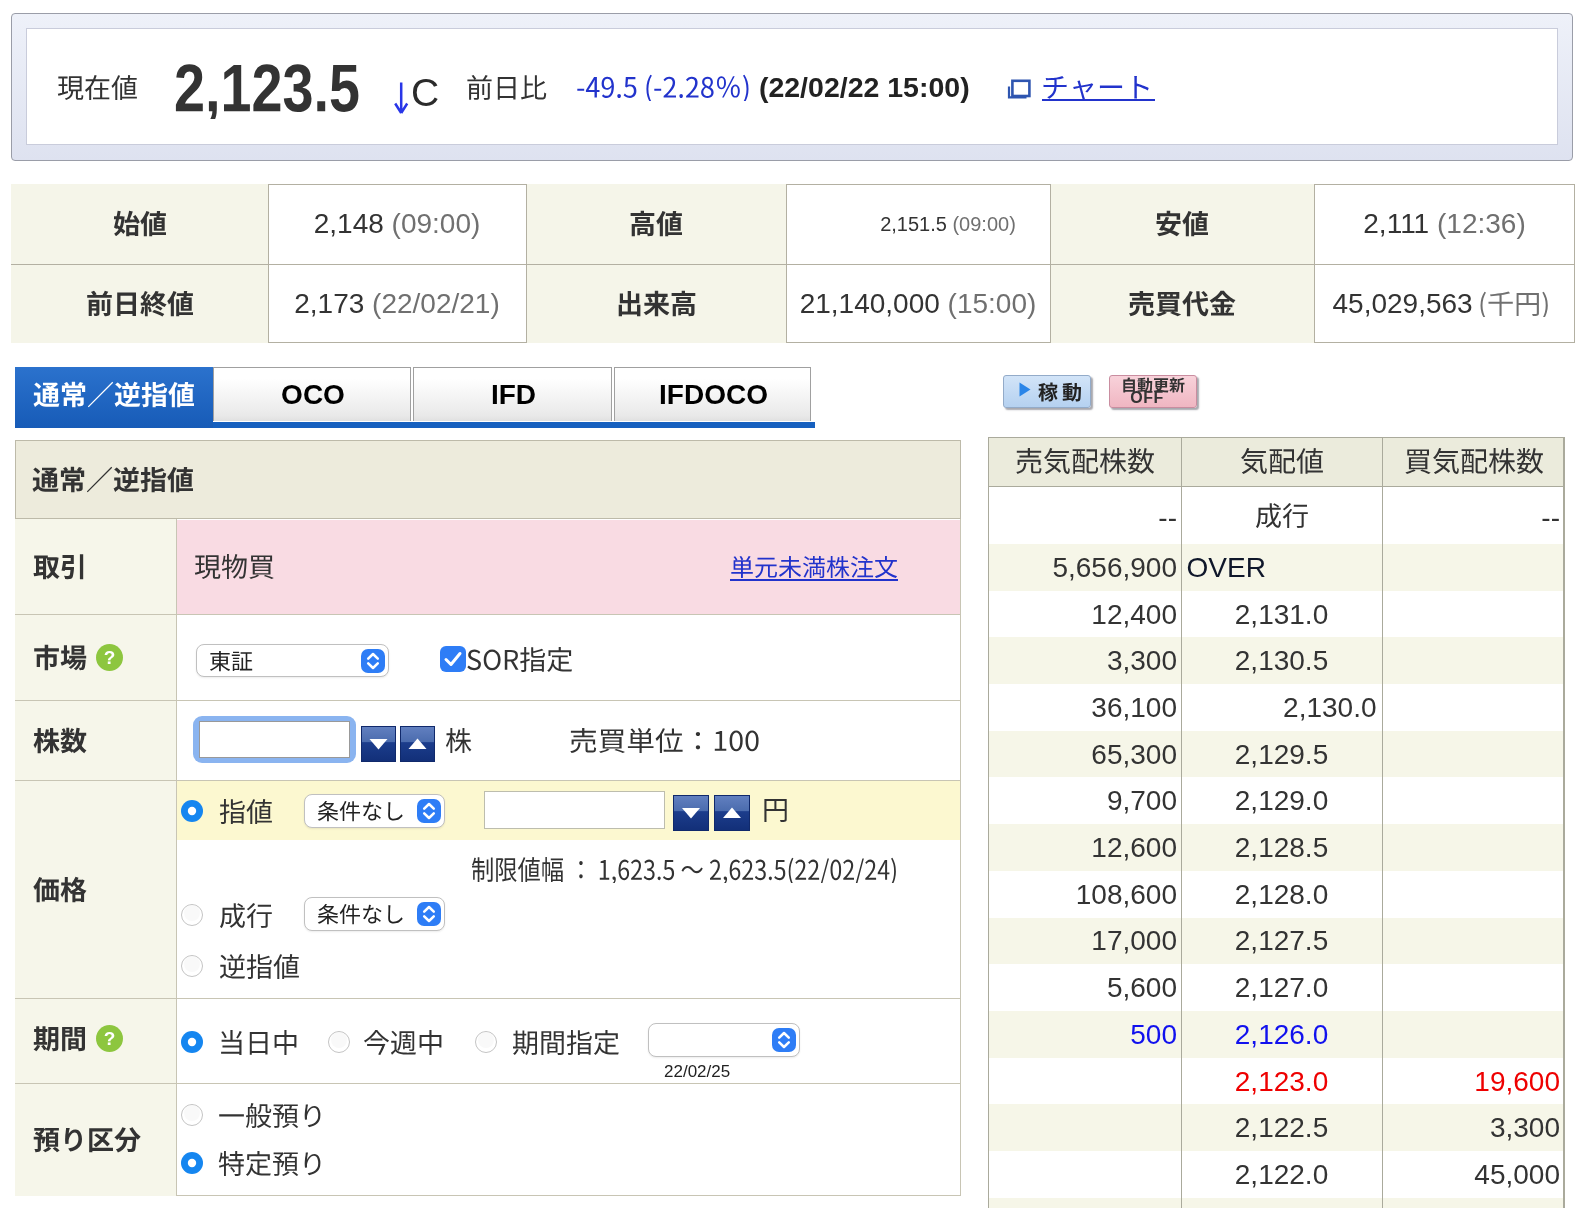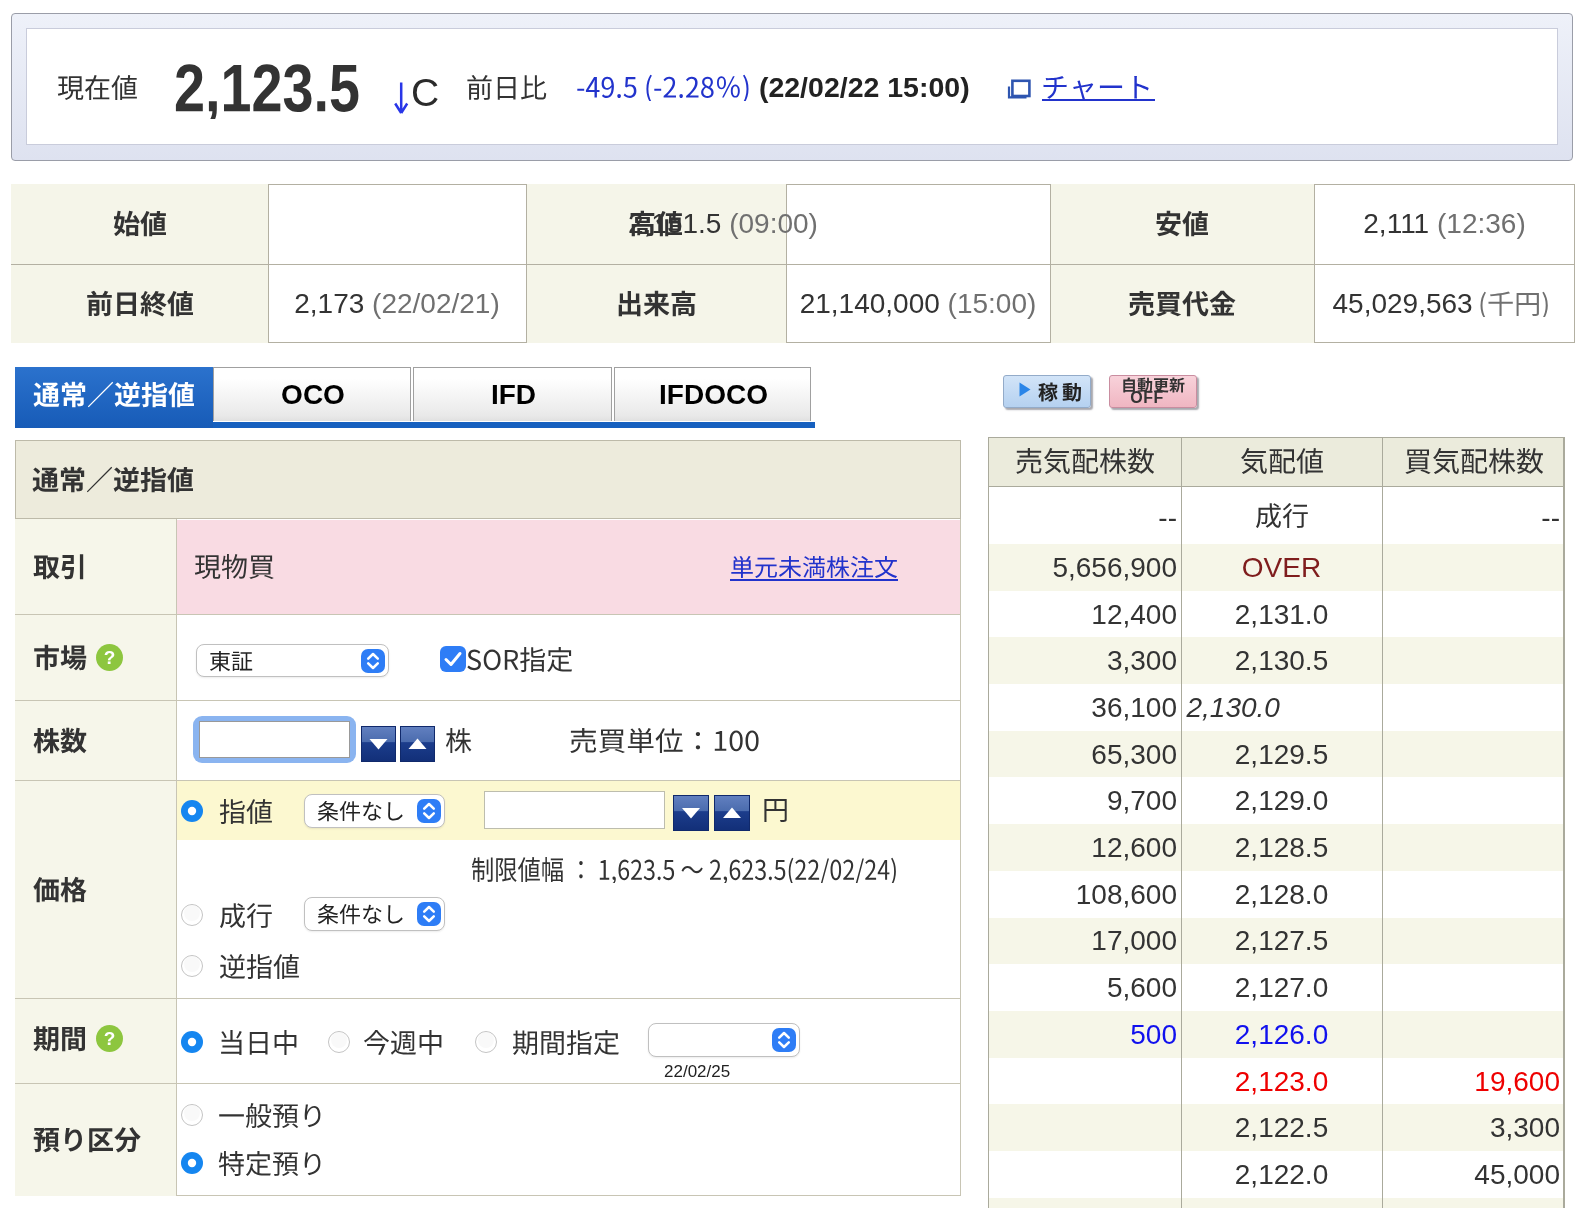--- a/index.html
+++ b/index.html
@@ -69,21 +69,22 @@
     </svg>
 <svg style="position:absolute;left:85.5px;top:289.8px;" width="108.0" height="27.0" viewBox="0 -23.8 108.0 27.0">
       <path d="M1.2 -18.9H25.8V-16H1.2ZM4.4 -9.7H11.4V-7.4H4.4ZM4.4 -5.6H11.4V-3.2H4.4ZM15.7 -13.9H18.7V-2.8H15.7ZM10.3 -14.1H13.4V-0.8Q13.4 0.2 13.2 0.9Q12.9 1.5 12.2 1.8Q11.6 2.2 10.6 2.3Q9.7 2.3 8.4 2.3Q8.3 1.7 8 0.9Q7.7 0.1 7.4 -0.4Q8.2 -0.4 8.9 -0.4Q9.6 -0.4 9.9 -0.4Q10.1 -0.4 10.2 -0.5Q10.3 -0.6 10.3 -0.8ZM21.1 -14.6H24.3V-1.1Q24.3 0.1 24 0.7Q23.8 1.4 23 1.8Q22.2 2.1 21.1 2.2Q20 2.4 18.5 2.3Q18.4 1.7 18 0.8Q17.7 -0.1 17.3 -0.7Q18.4 -0.7 19.3 -0.7Q20.2 -0.7 20.6 -0.7Q20.9 -0.7 21 -0.8Q21.1 -0.9 21.1 -1.2ZM4.9 -21.9 8 -23Q8.8 -22.2 9.5 -21.2Q10.2 -20.2 10.6 -19.4L7.3 -18.3Q7 -19 6.3 -20.1Q5.7 -21.1 4.9 -21.9ZM18.8 -23 22.3 -22Q21.5 -20.7 20.7 -19.4Q19.8 -18.2 19.1 -17.3L16.2 -18.3Q16.7 -19 17.1 -19.8Q17.6 -20.6 18.1 -21.4Q18.5 -22.3 18.8 -23ZM2.7 -14.1H11.2V-11.4H5.8V2.3H2.7Z M31.2 -21.3H50V2.1H46.5V-18H34.5V2.1H31.2ZM33.4 -12.2H48V-9H33.4ZM33.4 -2.9H48V0.3H33.4Z M69.1 -6.5 70.9 -8.5Q71.9 -8.1 73 -7.6Q74 -7.1 74.9 -6.6Q75.9 -6 76.5 -5.6L74.7 -3.3Q74 -3.8 73.1 -4.4Q72.2 -5 71.1 -5.5Q70.1 -6.1 69.1 -6.5ZM66.2 -1.7 68 -3.9Q69.4 -3.6 70.8 -3.1Q72.2 -2.6 73.5 -2Q74.9 -1.5 76.1 -0.9Q77.3 -0.4 78.3 0.1L76.4 2.7Q75.2 1.9 73.5 1.1Q71.8 0.3 69.9 -0.4Q67.9 -1.1 66.2 -1.7ZM69.5 -22.9 72.7 -22.4Q71.6 -19.9 69.9 -17.5Q68.3 -15.1 65.8 -13.1Q65.6 -13.4 65.2 -13.8Q64.8 -14.2 64.4 -14.6Q64 -15 63.6 -15.2Q65.1 -16.3 66.2 -17.6Q67.4 -18.9 68.2 -20.3Q69 -21.7 69.5 -22.9ZM70 -20.4H76.7V-17.6H68.6ZM75.8 -20.4H76.5L77 -20.5L79 -19.4Q77.8 -16.4 75.8 -13.9Q73.8 -11.5 71.4 -9.7Q69 -8 66.4 -6.9Q66.2 -7.3 65.8 -7.8Q65.5 -8.2 65.1 -8.7Q64.7 -9.2 64.4 -9.4Q66.9 -10.4 69.2 -11.9Q71.5 -13.4 73.2 -15.4Q75 -17.4 75.8 -19.8ZM69.7 -18.2Q70.7 -16.3 72.4 -14.6Q74.1 -12.8 76.2 -11.5Q78.3 -10.1 80.7 -9.3Q80.3 -9 79.9 -8.6Q79.5 -8.1 79.2 -7.6Q78.8 -7.1 78.6 -6.7Q76.1 -7.7 74 -9.3Q71.8 -10.9 70.1 -12.9Q68.4 -15 67.1 -17.3ZM58.9 -22.9 61.7 -21.9Q61.1 -20.8 60.5 -19.7Q59.9 -18.6 59.4 -17.6Q58.8 -16.6 58.3 -15.9L56.1 -16.8Q56.6 -17.6 57.1 -18.7Q57.6 -19.8 58.1 -20.9Q58.6 -22 58.9 -22.9ZM62 -19.7 64.6 -18.5Q63.6 -17 62.5 -15.3Q61.3 -13.6 60.2 -12.1Q59 -10.5 58 -9.3L56.1 -10.4Q56.8 -11.3 57.6 -12.5Q58.5 -13.6 59.3 -14.9Q60 -16.1 60.7 -17.4Q61.4 -18.6 62 -19.7ZM54.7 -16.5 56.3 -18.7Q57 -18.1 57.7 -17.4Q58.5 -16.6 59.1 -15.9Q59.7 -15.2 60.1 -14.5L58.4 -12Q58.1 -12.7 57.5 -13.5Q56.9 -14.3 56.1 -15.1Q55.4 -15.9 54.7 -16.5ZM61.2 -13.3 63.3 -14.2Q63.8 -13.3 64.3 -12.2Q64.8 -11.2 65.2 -10.2Q65.5 -9.2 65.7 -8.5L63.4 -7.4Q63.3 -8.2 62.9 -9.2Q62.6 -10.2 62.1 -11.3Q61.7 -12.4 61.2 -13.3ZM54.7 -11Q56.5 -11.1 59.1 -11.2Q61.7 -11.3 64.4 -11.4L64.4 -8.8Q61.9 -8.7 59.4 -8.5Q56.9 -8.3 54.9 -8.2ZM61.8 -6.5 64 -7.3Q64.5 -6.1 65 -4.8Q65.5 -3.4 65.7 -2.4L63.3 -1.5Q63.1 -2.5 62.7 -4Q62.2 -5.4 61.8 -6.5ZM55.9 -7.1 58.5 -6.6Q58.3 -4.7 57.9 -2.8Q57.5 -0.9 56.9 0.4Q56.6 0.2 56.2 0Q55.7 -0.2 55.2 -0.4Q54.8 -0.6 54.4 -0.8Q55 -2 55.4 -3.7Q55.7 -5.4 55.9 -7.1ZM58.9 -9.6H61.7V2.4H58.9Z M90.8 -20.5H106.9V-17.7H90.8ZM91.7 -1.6H107V1.2H91.7ZM97.9 -22.9 101.2 -22.8Q101 -21.4 100.9 -20Q100.7 -18.6 100.6 -17.2Q100.4 -15.9 100.2 -14.9H97.2Q97.4 -16 97.5 -17.3Q97.6 -18.7 97.8 -20.2Q97.9 -21.6 97.9 -22.9ZM97.8 -10.3V-8.9H102.6V-10.3ZM97.8 -6.7V-5.3H102.6V-6.7ZM97.8 -13.9V-12.5H102.6V-13.9ZM94.8 -16.2H105.7V-3H94.8ZM90.2 -14.6H93.2V2.4H90.2ZM87.4 -22.8 90.5 -21.9Q89.6 -19.6 88.4 -17.3Q87.2 -15 85.8 -12.9Q84.4 -10.9 83 -9.3Q82.8 -9.7 82.5 -10.4Q82.2 -11 81.9 -11.6Q81.5 -12.3 81.2 -12.7Q82.5 -13.9 83.6 -15.5Q84.8 -17.2 85.7 -19Q86.7 -20.9 87.4 -22.8ZM84.8 -15.4 87.9 -18.4 87.9 -18.4V2.4H84.8Z" fill="#333"></path>
     </svg>
 <svg style="position:absolute;left:615.5px;top:289.8px;" width="81.0" height="27.0" viewBox="0 -23.8 81.0 27.0">
       <path d="M4.3 -2.3H22.8V0.8H4.3ZM11.7 -22.7H15V-0.4H11.7ZM2.7 -9.1H6V2.4H2.7ZM21 -9.1H24.4V2.4H21ZM3.8 -20.4H7V-13.7H19.9V-20.4H23.3V-10.5H3.8Z M28.4 -11.1H52.7V-8H28.4ZM29.7 -20H51.6V-16.9H29.7ZM38.8 -23H42.2V2.4H38.8ZM46.8 -17 50.2 -16Q49.7 -15.1 49.2 -14.1Q48.7 -13.2 48.2 -12.4Q47.7 -11.6 47.3 -11L44.5 -11.9Q44.9 -12.6 45.4 -13.5Q45.8 -14.4 46.2 -15.3Q46.6 -16.2 46.8 -17ZM31.5 -15.8 34.4 -16.9Q34.9 -16.2 35.3 -15.3Q35.8 -14.5 36.1 -13.7Q36.5 -12.8 36.7 -12.2L33.6 -10.9Q33.4 -11.6 33.1 -12.5Q32.8 -13.3 32.4 -14.2Q31.9 -15.1 31.5 -15.8ZM38.3 -9.9 40.9 -8.8Q39.9 -7.2 38.7 -5.7Q37.5 -4.2 36 -2.9Q34.6 -1.6 33.1 -0.5Q31.5 0.7 29.9 1.5Q29.7 1.1 29.3 0.5Q28.9 0 28.4 -0.5Q28 -0.9 27.6 -1.3Q29.2 -1.9 30.7 -2.8Q32.3 -3.8 33.7 -4.9Q35.1 -6.1 36.3 -7.3Q37.4 -8.6 38.3 -9.9ZM42.9 -9.9Q43.7 -8.6 44.8 -7.3Q46 -6 47.4 -4.9Q48.8 -3.8 50.3 -2.8Q51.8 -1.9 53.4 -1.2Q53 -0.9 52.6 -0.4Q52.1 0.1 51.7 0.6Q51.3 1.1 51.1 1.5Q49.5 0.7 48 -0.4Q46.4 -1.5 45 -2.8Q43.6 -4.2 42.4 -5.7Q41.2 -7.2 40.2 -8.8Z M55.6 -20.7H79.3V-17.9H55.6ZM65.7 -23H69V-19.3H65.7ZM56.7 -9.8H76.5V-7.1H59.9V2.4H56.7ZM75.2 -9.8H78.5V-1Q78.5 0.1 78.2 0.8Q78 1.5 77.2 1.9Q76.4 2.2 75.3 2.3Q74.2 2.4 72.7 2.4Q72.7 1.7 72.4 0.8Q72.1 -0 71.8 -0.7Q72.7 -0.6 73.6 -0.6Q74.4 -0.6 74.7 -0.6Q75 -0.6 75.1 -0.7Q75.2 -0.8 75.2 -1.1ZM62.3 -5.9H65.1V1.4H62.3ZM63.7 -5.9H72.7V0.2H63.7V-2H69.8V-3.7H63.7ZM63.2 -14.7V-13.1H71.6V-14.7ZM60.1 -16.9H74.9V-10.9H60.1Z" fill="#333"></path>
     </svg>
 <svg style="position:absolute;left:1128.0px;top:289.8px;" width="108.0" height="27.0" viewBox="0 -23.8 108.0 27.0">
       <path d="M1.6 -20.8H25.5V-17.8H1.6ZM4.1 -16.1H23V-13.2H4.1ZM1.9 -11.9H25.1V-6.1H21.9V-9H5V-6.1H1.9ZM11.7 -22.9H15.1V-14.5H11.7ZM14.9 -8.2H18.2V-1.8Q18.2 -1.1 18.4 -1Q18.6 -0.8 19.3 -0.8Q19.5 -0.8 19.8 -0.8Q20.2 -0.8 20.6 -0.8Q21.1 -0.8 21.5 -0.8Q21.8 -0.8 22 -0.8Q22.5 -0.8 22.7 -1Q22.9 -1.3 23 -2Q23.1 -2.7 23.2 -4Q23.5 -3.8 24 -3.5Q24.6 -3.3 25.1 -3.1Q25.7 -2.9 26.1 -2.8Q25.9 -0.9 25.5 0.2Q25.1 1.3 24.4 1.7Q23.6 2.1 22.3 2.1Q22.1 2.1 21.6 2.1Q21.1 2.1 20.6 2.1Q20 2.1 19.6 2.1Q19.1 2.1 18.9 2.1Q17.3 2.1 16.4 1.7Q15.6 1.4 15.3 0.6Q14.9 -0.3 14.9 -1.7ZM8.3 -8.2H11.6Q11.5 -6.1 11.1 -4.4Q10.7 -2.8 9.7 -1.4Q8.8 -0.1 7.1 0.9Q5.4 1.8 2.6 2.5Q2.5 2.1 2.2 1.6Q1.9 1 1.5 0.5Q1.1 0 0.8 -0.3Q3.2 -0.8 4.7 -1.5Q6.1 -2.2 6.8 -3.1Q7.6 -4.1 7.9 -5.3Q8.1 -6.6 8.3 -8.2Z M44.8 -19.4V-17.6H48.2V-19.4ZM38.8 -19.4V-17.6H42.1V-19.4ZM32.9 -19.4V-17.6H36.1V-19.4ZM29.9 -21.8H51.3V-15.1H29.9ZM34.6 -8.7V-7.4H46.5V-8.7ZM34.6 -5.5V-4.2H46.5V-5.5ZM34.6 -12V-10.7H46.5V-12ZM31.3 -14H49.8V-2.1H31.3ZM42 -0.7 44.6 -2.3Q46.1 -1.9 47.7 -1.3Q49.3 -0.7 50.7 -0.2Q52.1 0.4 53.2 0.8L49.6 2.5Q48.8 2 47.6 1.5Q46.4 0.9 44.9 0.4Q43.5 -0.2 42 -0.7ZM36 -2.4 39 -1Q37.9 -0.3 36.4 0.4Q34.9 1 33.3 1.6Q31.7 2.1 30.3 2.5Q30.1 2.2 29.6 1.7Q29.2 1.3 28.8 0.9Q28.3 0.4 27.9 0.2Q29.4 -0.1 30.9 -0.5Q32.4 -0.9 33.8 -1.4Q35.1 -1.9 36 -2.4Z M63.2 -13.8 79.6 -16 80.1 -13 63.6 -10.7ZM73.3 -21.2 75.8 -22.7Q76.5 -22.1 77.2 -21.3Q78 -20.5 78.6 -19.8Q79.3 -19 79.6 -18.4L77 -16.7Q76.7 -17.3 76.1 -18.1Q75.5 -18.9 74.8 -19.7Q74 -20.6 73.3 -21.2ZM61.7 -22.7 64.8 -21.7Q63.8 -19.3 62.4 -16.9Q61 -14.6 59.4 -12.5Q57.8 -10.4 56.1 -8.8Q55.9 -9.2 55.6 -9.8Q55.3 -10.5 54.9 -11.1Q54.5 -11.7 54.3 -12.1Q55.7 -13.4 57.1 -15.1Q58.5 -16.8 59.7 -18.7Q60.9 -20.7 61.7 -22.7ZM58.9 -15 62.2 -18.3 62.2 -18.2V2.4H58.9ZM68.2 -22.5H71.5Q71.6 -18.2 71.9 -14.5Q72.3 -10.7 72.9 -7.9Q73.5 -5 74.4 -3.4Q75.3 -1.7 76.5 -1.6Q77 -1.5 77.3 -2.6Q77.6 -3.6 77.7 -5.9Q78 -5.5 78.5 -5.2Q79 -4.8 79.5 -4.5Q80.1 -4.2 80.4 -4Q80 -1.4 79.4 -0Q78.9 1.4 78.1 1.9Q77.4 2.4 76.7 2.4Q74.8 2.2 73.4 1Q72 -0.3 71.1 -2.4Q70.1 -4.6 69.6 -7.6Q69 -10.6 68.7 -14.4Q68.4 -18.1 68.2 -22.5Z M94.4 -19.9Q93.3 -18.3 91.6 -16.7Q89.9 -15 87.9 -13.5Q85.8 -12 83.6 -10.8Q83.4 -11.2 83.1 -11.7Q82.7 -12.2 82.3 -12.6Q81.9 -13.1 81.6 -13.4Q83.9 -14.6 86 -16.2Q88.2 -17.8 89.9 -19.6Q91.6 -21.4 92.6 -23H95.9Q97 -21.5 98.4 -20.1Q99.7 -18.7 101.2 -17.5Q102.7 -16.3 104.3 -15.4Q105.9 -14.4 107.5 -13.8Q106.9 -13.1 106.4 -12.4Q105.8 -11.6 105.4 -10.9Q103.8 -11.7 102.2 -12.7Q100.7 -13.8 99.2 -15Q97.7 -16.2 96.5 -17.4Q95.3 -18.7 94.4 -19.9ZM87.6 -14.8H101.2V-12H87.6ZM84.4 -9.3H104.4V-6.5H84.4ZM83 -1.1H106V1.7H83ZM92.6 -13.7H96.1V0.3H92.6ZM86.1 -5.5 88.7 -6.6Q89.2 -5.9 89.7 -5.1Q90.2 -4.3 90.6 -3.5Q91 -2.7 91.2 -2.1L88.4 -0.9Q88.3 -1.5 87.9 -2.3Q87.5 -3.1 87 -4Q86.6 -4.8 86.1 -5.5ZM99.8 -6.6 102.9 -5.4Q102.1 -4.2 101.2 -3Q100.4 -1.7 99.7 -0.9L97.2 -1.9Q97.7 -2.5 98.2 -3.3Q98.6 -4.1 99.1 -5Q99.5 -5.8 99.8 -6.6Z" fill="#333"></path>
     </svg>
-<div style="position:absolute;top:206.2px;line-height:36px;font-size:28px;color:#333;font-weight:normal;white-space:pre;left:628px;width:600px;text-align:left;">2,151.5<span style="color:#707070"> (09:00)</span></div>
+<div style="position:absolute;top:206.2px;line-height:36px;font-size:28px;color:#333;font-weight:normal;white-space:pre;left:97.0px;width:600px;text-align:center;">2,148<span style="color:#707070"> (09:00)</span></div>
+<div style="position:absolute;top:206.2px;line-height:36px;font-size:20px;color:#333;font-weight:normal;white-space:pre;left:648px;width:600px;text-align:center;">2,151.5<span style="color:#707070"> (09:00)</span></div>
 <div style="position:absolute;top:206.2px;line-height:36px;font-size:28px;color:#333;font-weight:normal;white-space:pre;left:1144.5px;width:600px;text-align:center;">2,111<span style="color:#707070"> (12:36)</span></div>
 <div style="position:absolute;top:285.7px;line-height:36px;font-size:28px;color:#333;font-weight:normal;white-space:pre;left:97.0px;width:600px;text-align:center;">2,173<span style="color:#707070"> (22/02/21)</span></div>
 <div style="position:absolute;top:285.7px;line-height:36px;font-size:28px;color:#333;font-weight:normal;white-space:pre;left:618.0px;width:600px;text-align:center;">21,140,000<span style="color:#707070"> (15:00)</span></div>
 <div style="position:absolute;top:285.7px;line-height:36px;font-size:28px;color:#333;font-weight:normal;white-space:pre;left:1332.5px;">45,029,563</div>
 <svg style="position:absolute;left:1477.5px;top:290.2px;" width="72.3" height="27.0" viewBox="0 -23.8 72.3 27.0">
       <path d="M6.5 5.3Q4.6 2.3 3.5 -1.1Q2.5 -4.4 2.5 -8.4Q2.5 -12.4 3.5 -15.7Q4.6 -19.1 6.5 -22.1L8 -21.4Q6.2 -18.5 5.4 -15.2Q4.5 -11.8 4.5 -8.4Q4.5 -4.9 5.4 -1.6Q6.2 1.7 8 4.6Z M10.5 -12H34.8V-10H10.5ZM21.5 -19H23.6V2.2H21.5ZM30.5 -22.3 32.1 -20.6Q30.2 -20.1 27.9 -19.6Q25.5 -19.1 22.9 -18.7Q20.3 -18.3 17.7 -18Q15.1 -17.7 12.6 -17.5Q12.5 -17.8 12.4 -18.1Q12.3 -18.4 12.2 -18.7Q12.1 -19 12 -19.3Q14.5 -19.5 17 -19.8Q19.6 -20.2 22.1 -20.5Q24.6 -20.9 26.8 -21.4Q28.9 -21.8 30.5 -22.3Z M38.6 -20.8H59.7V-18.8H40.6V2.2H38.6ZM58.8 -20.8H60.9V-0.5Q60.9 0.4 60.6 1Q60.3 1.5 59.6 1.8Q59 2 57.8 2.1Q56.6 2.1 54.8 2.1Q54.7 1.8 54.6 1.5Q54.5 1.1 54.3 0.7Q54.2 0.4 54 0.1Q54.9 0.1 55.8 0.1Q56.6 0.1 57.2 0.1Q57.9 0.1 58.1 0.1Q58.5 0.1 58.7 -0Q58.8 -0.2 58.8 -0.5ZM39.7 -10.9H59.8V-8.9H39.7ZM48.5 -19.8H50.6V-9.9H48.5Z M65.8 5.3 64.3 4.6Q66 1.7 66.9 -1.6Q67.7 -4.9 67.7 -8.4Q67.7 -11.8 66.9 -15.2Q66 -18.5 64.3 -21.4L65.8 -22.1Q67.7 -19.1 68.7 -15.7Q69.8 -12.4 69.8 -8.4Q69.8 -4.4 68.7 -1.1Q67.7 2.3 65.8 5.3Z" fill="#707070"></path>
     </svg>
 <div style="position:absolute;left:15px;top:422px;width:800px;height:6px;background:#1660bf;"></div>
 <div style="position:absolute;left:15px;top:367px;width:198px;height:61px;background:linear-gradient(180deg,#2b72cd,#175bb7);"></div>
 <svg style="position:absolute;left:33.0px;top:381.0px;" width="162.0" height="27.0" viewBox="0 -23.8 162.0 27.0">
@@ -288,28 +289,28 @@
 <svg style="position:absolute;left:1403.5px;top:447.2px;" width="140.0" height="28.0" viewBox="0 -24.6 140.0 28.0">
       <path d="M18.1 -20.6V-17.7H22.9V-20.6ZM11.6 -20.6V-17.7H16.3V-20.6ZM5.2 -20.6V-17.7H9.8V-20.6ZM3.3 -22.2H25V-16H3.3ZM7 -9.4V-7.3H21.2V-9.4ZM7 -5.9V-3.8H21.2V-5.9ZM7 -12.9V-10.8H21.2V-12.9ZM4.9 -14.4H23.4V-2.3H4.9ZM16.3 -0.8 18 -2Q19.6 -1.5 21.2 -1Q22.8 -0.4 24.3 0.1Q25.7 0.7 26.7 1.2L24.5 2.3Q23.6 1.8 22.3 1.3Q21 0.8 19.5 0.2Q17.9 -0.4 16.3 -0.8ZM9.8 -2 11.7 -1.2Q10.5 -0.5 9 0.2Q7.5 0.8 6 1.4Q4.4 1.9 2.9 2.3Q2.8 2.1 2.5 1.8Q2.2 1.5 1.9 1.2Q1.6 0.9 1.4 0.7Q2.9 0.4 4.4 -0Q5.9 -0.4 7.3 -1Q8.7 -1.5 9.8 -2Z M34.7 -20.6H53.9V-18.7H34.7ZM35.1 -16.5H51.3V-14.8H35.1ZM31.8 -12.5H48.7V-10.7H31.8ZM35.1 -23.6 37.3 -23.1Q36.3 -19.8 34.6 -17.1Q33 -14.3 31 -12.4Q30.8 -12.6 30.4 -12.9Q30.1 -13.1 29.7 -13.4Q29.3 -13.6 29.1 -13.8Q31.1 -15.5 32.7 -18.1Q34.2 -20.6 35.1 -23.6ZM42.6 -10.2 44.6 -9.6Q43.1 -6.9 41 -4.6Q39 -2.4 36.5 -0.6Q34 1.2 31.4 2.5Q31.2 2.3 30.9 1.9Q30.7 1.6 30.4 1.3Q30 1 29.8 0.8Q32.5 -0.3 34.9 -2Q37.3 -3.6 39.3 -5.7Q41.3 -7.8 42.6 -10.2ZM47.9 -12.5H50.1Q50.1 -9.8 50.2 -7.5Q50.3 -5.2 50.6 -3.5Q50.8 -1.7 51.3 -0.8Q51.8 0.2 52.6 0.2Q53 0.2 53.2 -0.9Q53.3 -2 53.3 -3.8Q53.7 -3.5 54.1 -3.1Q54.5 -2.8 54.8 -2.6Q54.7 -0.8 54.5 0.3Q54.3 1.3 53.8 1.8Q53.3 2.2 52.5 2.3Q51 2.3 50.1 1.2Q49.2 0.1 48.7 -1.9Q48.3 -3.9 48.1 -6.6Q48 -9.3 47.9 -12.5ZM32.5 -7.7 34 -9.1Q35.6 -8.2 37.4 -7.1Q39.1 -6 40.7 -4.9Q42.4 -3.7 43.8 -2.5Q45.2 -1.4 46.1 -0.4L44.4 1.2Q43.5 0.2 42.2 -1Q40.8 -2.1 39.2 -3.4Q37.6 -4.6 35.9 -5.7Q34.1 -6.8 32.5 -7.7Z M72.6 -13.5H81V-11.4H72.6ZM71.6 -13.5H73.7V-1.3Q73.7 -0.5 74 -0.3Q74.2 -0 75.2 -0Q75.4 -0 76 -0Q76.6 -0 77.3 -0Q78 -0 78.6 -0Q79.3 -0 79.6 -0Q80.2 -0 80.5 -0.4Q80.8 -0.7 81 -1.8Q81.1 -2.8 81.2 -4.8Q81.4 -4.6 81.8 -4.4Q82.1 -4.2 82.5 -4.1Q82.8 -4 83.1 -3.9Q83 -1.6 82.7 -0.4Q82.3 0.9 81.7 1.4Q81 1.9 79.7 1.9Q79.5 1.9 79 1.9Q78.6 1.9 77.9 1.9Q77.3 1.9 76.7 1.9Q76.1 1.9 75.6 1.9Q75.2 1.9 75 1.9Q73.7 1.9 73 1.7Q72.2 1.4 71.9 0.7Q71.6 0 71.6 -1.3ZM71.5 -22.3H82V-9.5H80V-20.2H71.5ZM58.3 -17.3H69.5V1.7H67.8V-15.5H60V2.1H58.3ZM59.2 -6H68.6V-4.4H59.2ZM59.2 -1.5H68.6V0.2H59.2ZM57.6 -22.4H70.1V-20.5H57.6ZM61.6 -21.9H63.1V-16H61.6ZM64.8 -21.9H66.3V-16H64.8ZM61.9 -16H63.1V-13.2Q63.1 -12.4 62.9 -11.4Q62.7 -10.4 62.3 -9.5Q61.8 -8.5 60.9 -7.7Q60.8 -7.9 60.5 -8.1Q60.2 -8.4 60 -8.5Q60.8 -9.2 61.2 -10Q61.6 -10.9 61.8 -11.7Q61.9 -12.5 61.9 -13.3ZM64.7 -16H65.9V-10.2Q65.9 -10 65.9 -9.9Q66 -9.8 66.2 -9.8Q66.3 -9.8 66.5 -9.8Q66.7 -9.8 66.9 -9.8Q67.2 -9.8 67.3 -9.8Q67.6 -9.8 67.7 -9.9Q67.9 -9.7 68.2 -9.6Q68.5 -9.5 68.8 -9.4Q68.7 -9 68.4 -8.8Q68.1 -8.6 67.5 -8.6Q67.4 -8.6 67.1 -8.6Q66.8 -8.6 66.5 -8.6Q66.2 -8.6 66.1 -8.6Q65.3 -8.6 65 -8.9Q64.7 -9.2 64.7 -10.2Z M95.4 -11.4H110.6V-9.4H95.4ZM98.1 -18.3H109.7V-16.3H98.1ZM102.1 -23.5H104.1V2.2H102.1ZM101.3 -10.5 103 -9.9Q102.1 -7.8 100.9 -5.7Q99.7 -3.7 98.2 -2Q96.8 -0.3 95.2 0.8Q95.1 0.6 94.8 0.3Q94.6 -0 94.3 -0.3Q94 -0.6 93.8 -0.8Q95.3 -1.7 96.7 -3.3Q98.2 -4.8 99.4 -6.7Q100.5 -8.5 101.3 -10.5ZM105 -10.3Q105.7 -8.6 106.7 -6.8Q107.8 -5 109 -3.5Q110.2 -2 111.4 -1Q111.2 -0.8 110.9 -0.6Q110.6 -0.3 110.3 0Q110.1 0.3 109.9 0.6Q108.7 -0.5 107.4 -2.2Q106.2 -3.9 105.2 -5.9Q104.2 -7.9 103.5 -9.9ZM97.9 -22.2 99.9 -21.9Q99.4 -19.1 98.7 -16.5Q97.9 -14 96.8 -12.2Q96.6 -12.4 96.3 -12.6Q95.9 -12.8 95.6 -13Q95.3 -13.1 95 -13.3Q96.2 -14.9 96.9 -17.3Q97.6 -19.7 97.9 -22.2ZM85.5 -18.1H95.2V-16.2H85.5ZM89.6 -23.5H91.6V2.2H89.6ZM89.5 -16.9 90.8 -16.4Q90.5 -14.7 89.9 -12.9Q89.4 -11 88.8 -9.3Q88.2 -7.5 87.5 -6Q86.8 -4.5 86 -3.5Q85.9 -3.8 85.7 -4.2Q85.5 -4.5 85.3 -4.9Q85.1 -5.3 84.9 -5.5Q85.6 -6.4 86.3 -7.8Q87 -9.1 87.6 -10.6Q88.2 -12.2 88.7 -13.8Q89.2 -15.4 89.5 -16.9ZM91.5 -15.4Q91.8 -15 92.3 -14.3Q92.8 -13.5 93.3 -12.6Q93.9 -11.7 94.4 -10.9Q94.9 -10.2 95.1 -9.8L93.8 -8.3Q93.6 -8.9 93.1 -9.7Q92.7 -10.6 92.2 -11.5Q91.7 -12.5 91.2 -13.3Q90.8 -14.1 90.5 -14.5Z M113.1 -8.6H126.9V-6.8H113.1ZM113.3 -18.4H126.8V-16.6H113.3ZM118.3 -11 120.3 -10.6Q119.6 -9.2 118.9 -7.7Q118.1 -6.2 117.4 -4.7Q116.6 -3.3 116 -2.2L114.1 -2.8Q114.8 -3.9 115.5 -5.3Q116.2 -6.7 117 -8.2Q117.7 -9.7 118.3 -11ZM122.5 -7.5 124.5 -7.3Q124.1 -5.2 123.4 -3.7Q122.6 -2.1 121.4 -1Q120.1 0.1 118.3 0.9Q116.5 1.7 114.1 2.2Q114 1.8 113.7 1.3Q113.5 0.8 113.2 0.5Q116.1 -0 118 -1Q119.9 -2 121 -3.6Q122.1 -5.2 122.5 -7.5ZM124.3 -23 126.1 -22.2Q125.5 -21.2 124.8 -20.2Q124.1 -19.3 123.6 -18.6L122.1 -19.3Q122.7 -20 123.3 -21.1Q123.9 -22.1 124.3 -23ZM119.1 -23.5H121V-10.7H119.1ZM114.3 -22.2 115.9 -22.9Q116.5 -22 117 -21Q117.5 -20 117.7 -19.2L116.1 -18.5Q115.9 -19.2 115.4 -20.3Q114.9 -21.3 114.3 -22.2ZM119.1 -17.6 120.5 -16.8Q119.8 -15.6 118.8 -14.4Q117.7 -13.3 116.5 -12.3Q115.3 -11.3 114.1 -10.6Q113.9 -10.9 113.6 -11.4Q113.3 -11.9 113 -12.2Q114.1 -12.7 115.3 -13.6Q116.5 -14.4 117.5 -15.5Q118.5 -16.5 119.1 -17.6ZM120.8 -16.6Q121.2 -16.4 121.9 -16Q122.6 -15.5 123.5 -15Q124.3 -14.5 125 -14Q125.7 -13.6 126 -13.3L124.9 -11.8Q124.5 -12.2 123.8 -12.7Q123.2 -13.2 122.4 -13.8Q121.6 -14.4 120.9 -14.9Q120.2 -15.4 119.8 -15.7ZM128.9 -18.4H138.9V-16.4H128.9ZM129.6 -23.5 131.7 -23.2Q131.3 -20.5 130.6 -18Q129.8 -15.4 128.9 -13.3Q127.9 -11.1 126.7 -9.5Q126.5 -9.7 126.2 -9.9Q125.9 -10.2 125.6 -10.5Q125.2 -10.7 125 -10.9Q126.2 -12.4 127.1 -14.4Q128 -16.4 128.6 -18.7Q129.2 -21.1 129.6 -23.5ZM135.1 -17.2 137.3 -17Q136.6 -12.2 135.2 -8.5Q133.9 -4.8 131.7 -2.2Q129.4 0.5 125.9 2.3Q125.8 2.1 125.6 1.7Q125.3 1.3 125.1 1Q124.8 0.6 124.6 0.4Q127.9 -1.1 130.1 -3.6Q132.2 -6 133.4 -9.4Q134.6 -12.8 135.1 -17.2ZM130 -16.6Q130.6 -12.8 131.8 -9.4Q132.9 -6 134.7 -3.5Q136.6 -1 139.2 0.4Q138.9 0.6 138.6 0.9Q138.3 1.3 138.1 1.6Q137.8 1.9 137.7 2.2Q134.9 0.6 133 -2.1Q131.2 -4.8 130 -8.5Q128.8 -12.1 128.1 -16.3ZM115.8 -3.2 116.9 -4.7Q118.6 -4 120.2 -3.2Q121.9 -2.4 123.3 -1.6Q124.7 -0.8 125.8 0L124.3 1.5Q123.4 0.7 122 -0.1Q120.6 -1 119 -1.8Q117.4 -2.6 115.8 -3.2Z" fill="#333"></path>
     </svg>
 <div style="position:absolute;top:500.0px;line-height:36px;font-size:28px;color:#333;font-weight:normal;white-space:pre;left:997px;width:180px;text-align:right;">--</div>
 <svg style="position:absolute;left:1254.5px;top:501.7px;" width="54.0" height="27.0" viewBox="0 -23.8 54.0 27.0">
       <path d="M4.6 -12.6H11.3V-10.7H4.6ZM10.5 -12.6H12.5Q12.5 -12.6 12.5 -12.4Q12.5 -12.2 12.5 -12Q12.5 -11.8 12.5 -11.7Q12.4 -8.7 12.3 -6.8Q12.2 -4.9 12.1 -3.9Q11.9 -3 11.6 -2.6Q11.3 -2.2 10.9 -2.1Q10.6 -1.9 10 -1.8Q9.5 -1.8 8.6 -1.8Q7.7 -1.8 6.8 -1.8Q6.7 -2.3 6.6 -2.8Q6.4 -3.3 6.2 -3.7Q7.1 -3.6 7.9 -3.6Q8.7 -3.6 9.1 -3.6Q9.3 -3.6 9.5 -3.6Q9.8 -3.7 9.9 -3.9Q10.1 -4.1 10.2 -5Q10.3 -5.8 10.4 -7.6Q10.5 -9.3 10.5 -12.2ZM18.1 -21.3 19.3 -22.6Q20.2 -22.2 21.1 -21.6Q22 -21.1 22.9 -20.5Q23.7 -20 24.2 -19.5L22.9 -18.1Q22.4 -18.6 21.6 -19.2Q20.8 -19.7 19.9 -20.3Q19 -20.9 18.1 -21.3ZM22 -14 24 -13.5Q22.3 -8.2 19.3 -4.3Q16.3 -0.4 12.2 2Q12 1.8 11.8 1.5Q11.5 1.2 11.2 0.9Q10.9 0.6 10.7 0.4Q14.8 -1.8 17.6 -5.5Q20.5 -9.1 22 -14ZM4.8 -18.1H25.7V-16.1H4.8ZM3.5 -18.1H5.6V-10.5Q5.6 -9 5.5 -7.4Q5.3 -5.7 5.1 -4Q4.8 -2.2 4.2 -0.6Q3.6 1 2.7 2.3Q2.5 2.1 2.2 1.9Q1.9 1.6 1.6 1.4Q1.2 1.1 1 1Q2.1 -0.7 2.6 -2.7Q3.2 -4.7 3.3 -6.7Q3.5 -8.8 3.5 -10.5ZM14.7 -22.6H16.8Q16.8 -18.9 17.1 -15.5Q17.4 -12.2 17.9 -9.3Q18.4 -6.5 19.2 -4.4Q20 -2.4 20.9 -1.2Q21.8 -0.1 22.9 -0.1Q23.5 -0.1 23.7 -1.3Q24 -2.4 24.1 -5.1Q24.5 -4.8 25 -4.5Q25.5 -4.1 25.9 -4Q25.7 -1.7 25.4 -0.4Q25 0.9 24.4 1.4Q23.8 2 22.7 2Q21.4 2 20.2 1Q19.1 0.1 18.2 -1.5Q17.3 -3.2 16.7 -5.5Q16 -7.8 15.6 -10.5Q15.2 -13.3 14.9 -16.3Q14.7 -19.4 14.7 -22.6Z M38.8 -21.1H52V-19.1H38.8ZM46.6 -13H48.7V-0.4Q48.7 0.5 48.4 1Q48.2 1.5 47.5 1.8Q46.8 2 45.6 2Q44.4 2.1 42.4 2.1Q42.3 1.7 42.1 1.1Q41.9 0.5 41.7 0.1Q42.7 0.1 43.6 0.1Q44.4 0.2 45.1 0.1Q45.7 0.1 46 0.1Q46.3 0.1 46.5 -0Q46.6 -0.1 46.6 -0.5ZM37.6 -13.6H52.8V-11.7H37.6ZM32.2 -11.5 34 -13.3 34.2 -13.2V2.2H32.2ZM35.3 -16.9 37.2 -16.2Q36.2 -14.5 34.8 -12.8Q33.5 -11.1 32 -9.6Q30.5 -8.1 29.1 -7Q29 -7.2 28.7 -7.5Q28.4 -7.8 28.2 -8.2Q27.9 -8.5 27.7 -8.7Q29.1 -9.7 30.5 -11Q31.9 -12.3 33.1 -13.9Q34.4 -15.4 35.3 -16.9ZM34.2 -22.7 36.1 -21.9Q35.3 -20.7 34.1 -19.5Q32.9 -18.3 31.6 -17.2Q30.4 -16 29.1 -15.2Q29 -15.4 28.8 -15.7Q28.6 -16 28.4 -16.3Q28.1 -16.6 27.9 -16.8Q29.1 -17.6 30.3 -18.6Q31.4 -19.6 32.5 -20.7Q33.5 -21.7 34.2 -22.7Z" fill="#333"></path>
     </svg>
 <div style="position:absolute;top:500.0px;line-height:36px;font-size:28px;color:#333;font-weight:normal;white-space:pre;left:1390px;width:170px;text-align:right;">--</div>
 <div style="position:absolute;left:989px;top:544px;width:575px;height:46.700000000000045px;background:#f6f6e8;"></div>
 <div style="position:absolute;top:549.8px;line-height:36px;font-size:28px;color:#333;font-weight:normal;white-space:pre;left:997px;width:180px;text-align:right;">5,656,900</div>
-<div style="position:absolute;top:549.8px;line-height:36px;font-size:28px;color:#7f1d1d;font-weight:normal;white-space:pre;left:1186.5px;width:190px;text-align:center;">OVER</div>
+<div style="position:absolute;top:549.8px;line-height:36px;font-size:28px;color:#0f172a;font-weight:normal;white-space:pre;left:1186.5px;width:190px;">OVER</div>
 <div style="position:absolute;top:596.5px;line-height:36px;font-size:28px;color:#333;font-weight:normal;white-space:pre;left:997px;width:180px;text-align:right;">12,400</div>
 <div style="position:absolute;top:596.5px;line-height:36px;font-size:28px;color:#333;font-weight:normal;white-space:pre;left:1186.5px;width:190px;text-align:center;">2,131.0</div>
 <div style="position:absolute;left:989px;top:637.4000000000001px;width:575px;height:46.700000000000045px;background:#f6f6e8;"></div>
 <div style="position:absolute;top:643.2px;line-height:36px;font-size:28px;color:#333;font-weight:normal;white-space:pre;left:997px;width:180px;text-align:right;">3,300</div>
 <div style="position:absolute;top:643.2px;line-height:36px;font-size:28px;color:#333;font-weight:normal;white-space:pre;left:1186.5px;width:190px;text-align:center;">2,130.5</div>
 <div style="position:absolute;top:689.9px;line-height:36px;font-size:28px;color:#333;font-weight:normal;white-space:pre;left:997px;width:180px;text-align:right;">36,100</div>
-<div style="position:absolute;top:689.9px;line-height:36px;font-size:28px;color:#333;font-weight:normal;white-space:pre;left:1186.5px;width:190px;text-align:left;font-style:italic;">2,130.0</div>
+<div style="position:absolute;top:689.9px;line-height:36px;font-size:28px;color:#333;font-weight:normal;white-space:pre;left:1186.5px;width:190px;text-align:right;">2,130.0</div>
 <div style="position:absolute;left:989px;top:730.8000000000002px;width:575px;height:46.700000000000045px;background:#f6f6e8;"></div>
 <div style="position:absolute;top:736.6px;line-height:36px;font-size:28px;color:#333;font-weight:normal;white-space:pre;left:997px;width:180px;text-align:right;">65,300</div>
 <div style="position:absolute;top:736.6px;line-height:36px;font-size:28px;color:#333;font-weight:normal;white-space:pre;left:1186.5px;width:190px;text-align:center;">2,129.5</div>
 <div style="position:absolute;top:783.3px;line-height:36px;font-size:28px;color:#333;font-weight:normal;white-space:pre;left:997px;width:180px;text-align:right;">9,700</div>
 <div style="position:absolute;top:783.3px;line-height:36px;font-size:28px;color:#333;font-weight:normal;white-space:pre;left:1186.5px;width:190px;text-align:center;">2,129.0</div>
 <div style="position:absolute;left:989px;top:824.2000000000003px;width:575px;height:46.700000000000045px;background:#f6f6e8;"></div>
 <div style="position:absolute;top:830.0px;line-height:36px;font-size:28px;color:#333;font-weight:normal;white-space:pre;left:997px;width:180px;text-align:right;">12,600</div>
 <div style="position:absolute;top:830.0px;line-height:36px;font-size:28px;color:#333;font-weight:normal;white-space:pre;left:1186.5px;width:190px;text-align:center;">2,128.5</div>
 <div style="position:absolute;top:876.7px;line-height:36px;font-size:28px;color:#333;font-weight:normal;white-space:pre;left:997px;width:180px;text-align:right;">108,600</div>
 <div style="position:absolute;top:876.7px;line-height:36px;font-size:28px;color:#333;font-weight:normal;white-space:pre;left:1186.5px;width:190px;text-align:center;">2,128.0</div>

